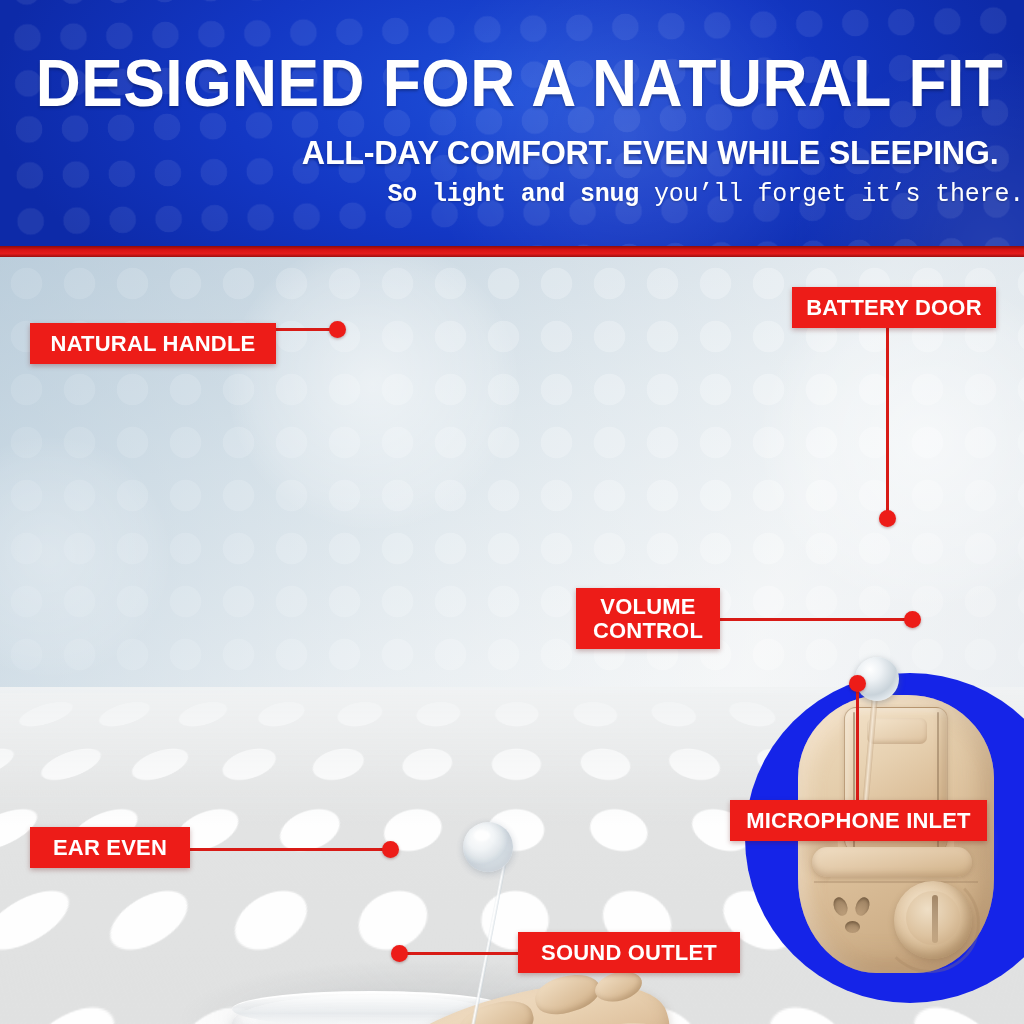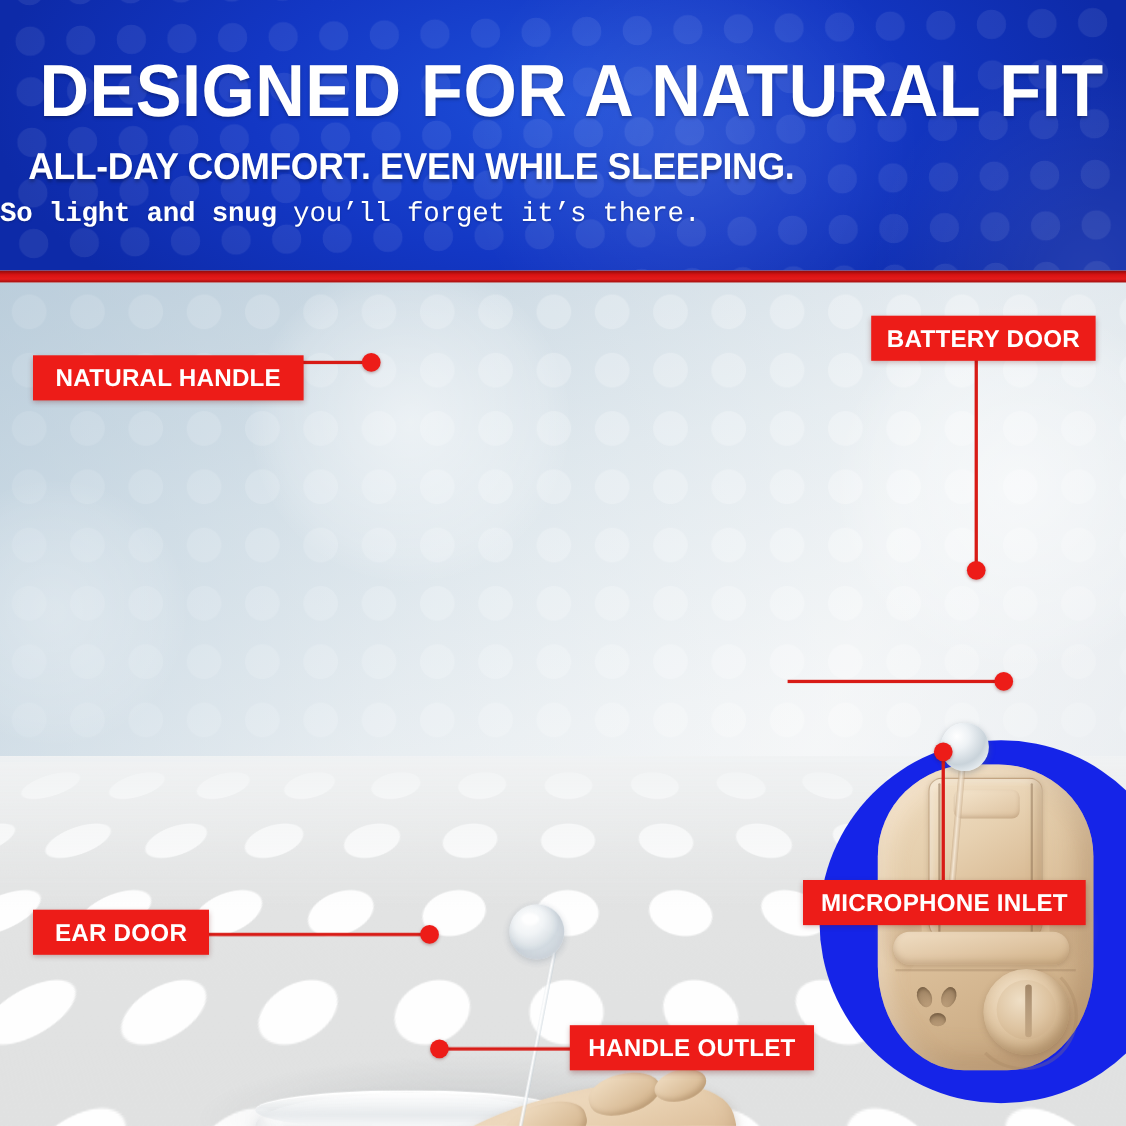--- a/index.html
+++ b/index.html
@@ -29,21 +29,21 @@
   .header .hglow {
     position:absolute; left:38%; top:-30%; width:480px; height:420px;
     background:radial-gradient(circle, rgba(255,255,255,.10) 0%, rgba(255,255,255,0) 65%);
     border-radius:50%;
   }
   .header .hglow2 {
     position:absolute; left:76%; top:18%; width:420px; height:400px;
     background:radial-gradient(circle, rgba(255,255,255,.09) 0%, rgba(255,255,255,0) 68%);
     border-radius:50%;
   }
-  .header-inner { position:relative; width:100%; height:100%; text-align:left;padding-left:48px; }
+  .header-inner { position:relative; width:100%; height:100%; text-align:right;padding-left:48px; }
 
   .title {
     position:absolute; left:0; right:0; top:47px;
     color:#ffffff;
     font-family:"Liberation Sans Narrow","Liberation Sans",sans-serif;
     font-weight:700;
     font-size:67px;
     line-height:72px;
     letter-spacing:0.5px;
     transform:scaleX(0.93);
@@ -407,26 +407,28 @@
   <div class="leader leader-h" style="left:275px; top:328px; width:62px;"></div>
   <div class="dot" style="left:329px; top:321px;"></div>
   <div class="label" style="left:30px; top:323px; width:246px; height:41px;">NATURAL HANDLE</div>
 
   <div class="leader leader-v" style="left:886px; top:327px; height:190px;"></div>
   <div class="dot" style="left:879px; top:510px;"></div>
   <div class="label" style="left:792px; top:287px; width:204px; height:41px;">BATTERY DOOR</div>
 
   <div class="leader leader-h" style="left:716px; top:618px; width:200px;"></div>
   <div class="dot" style="left:904px; top:611px;"></div>
+  <div class="label" style="left:576px; top:588px; width:144px; height:61px;">VOLUME
+CONTROL</div>
 
   <div class="leader leader-v" style="left:856px; top:683px; height:120px;"></div>
   <div class="dot" style="left:849px; top:675px;"></div>
   <div class="label" style="left:730px; top:800px; width:257px; height:41px;">MICROPHONE INLET</div>
 
   <div class="leader leader-h" style="left:188px; top:848px; width:206px;"></div>
   <div class="dot" style="left:382px; top:841px;"></div>
-  <div class="label" style="left:30px; top:827px; width:160px; height:41px;">EAR DOOR</div>
+  <div class="label" style="left:30px; top:827px; width:160px; height:41px;">EAR EVEN</div>
 
   <div class="leader leader-h" style="left:400px; top:952px; width:120px;"></div>
   <div class="dot" style="left:391px; top:945px;"></div>
-  <div class="label" style="left:518px; top:932px; width:222px; height:41px;">HANDLE OUTLET</div>
+  <div class="label" style="left:518px; top:932px; width:222px; height:41px;">SOUND OUTLET</div>
 
 </div>
 
 </body></html>

